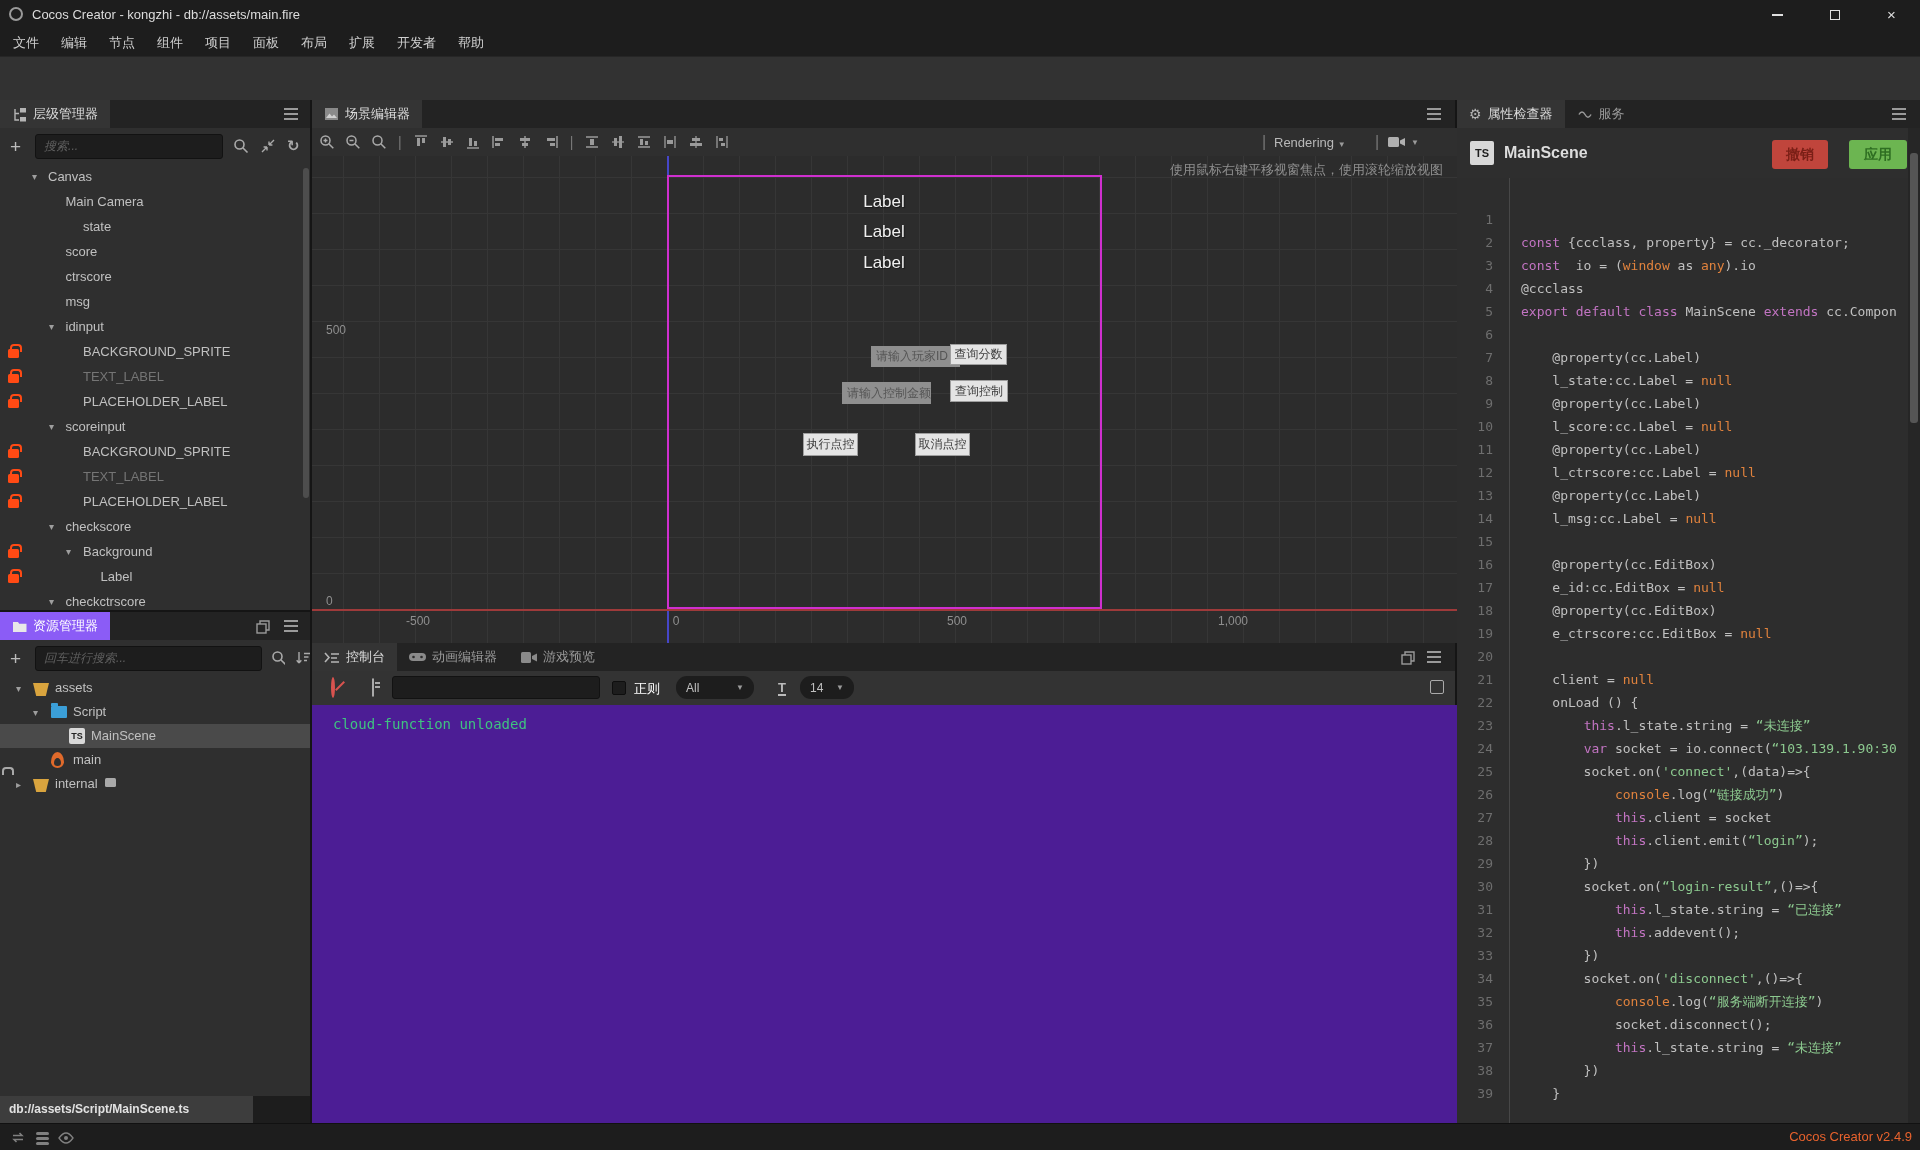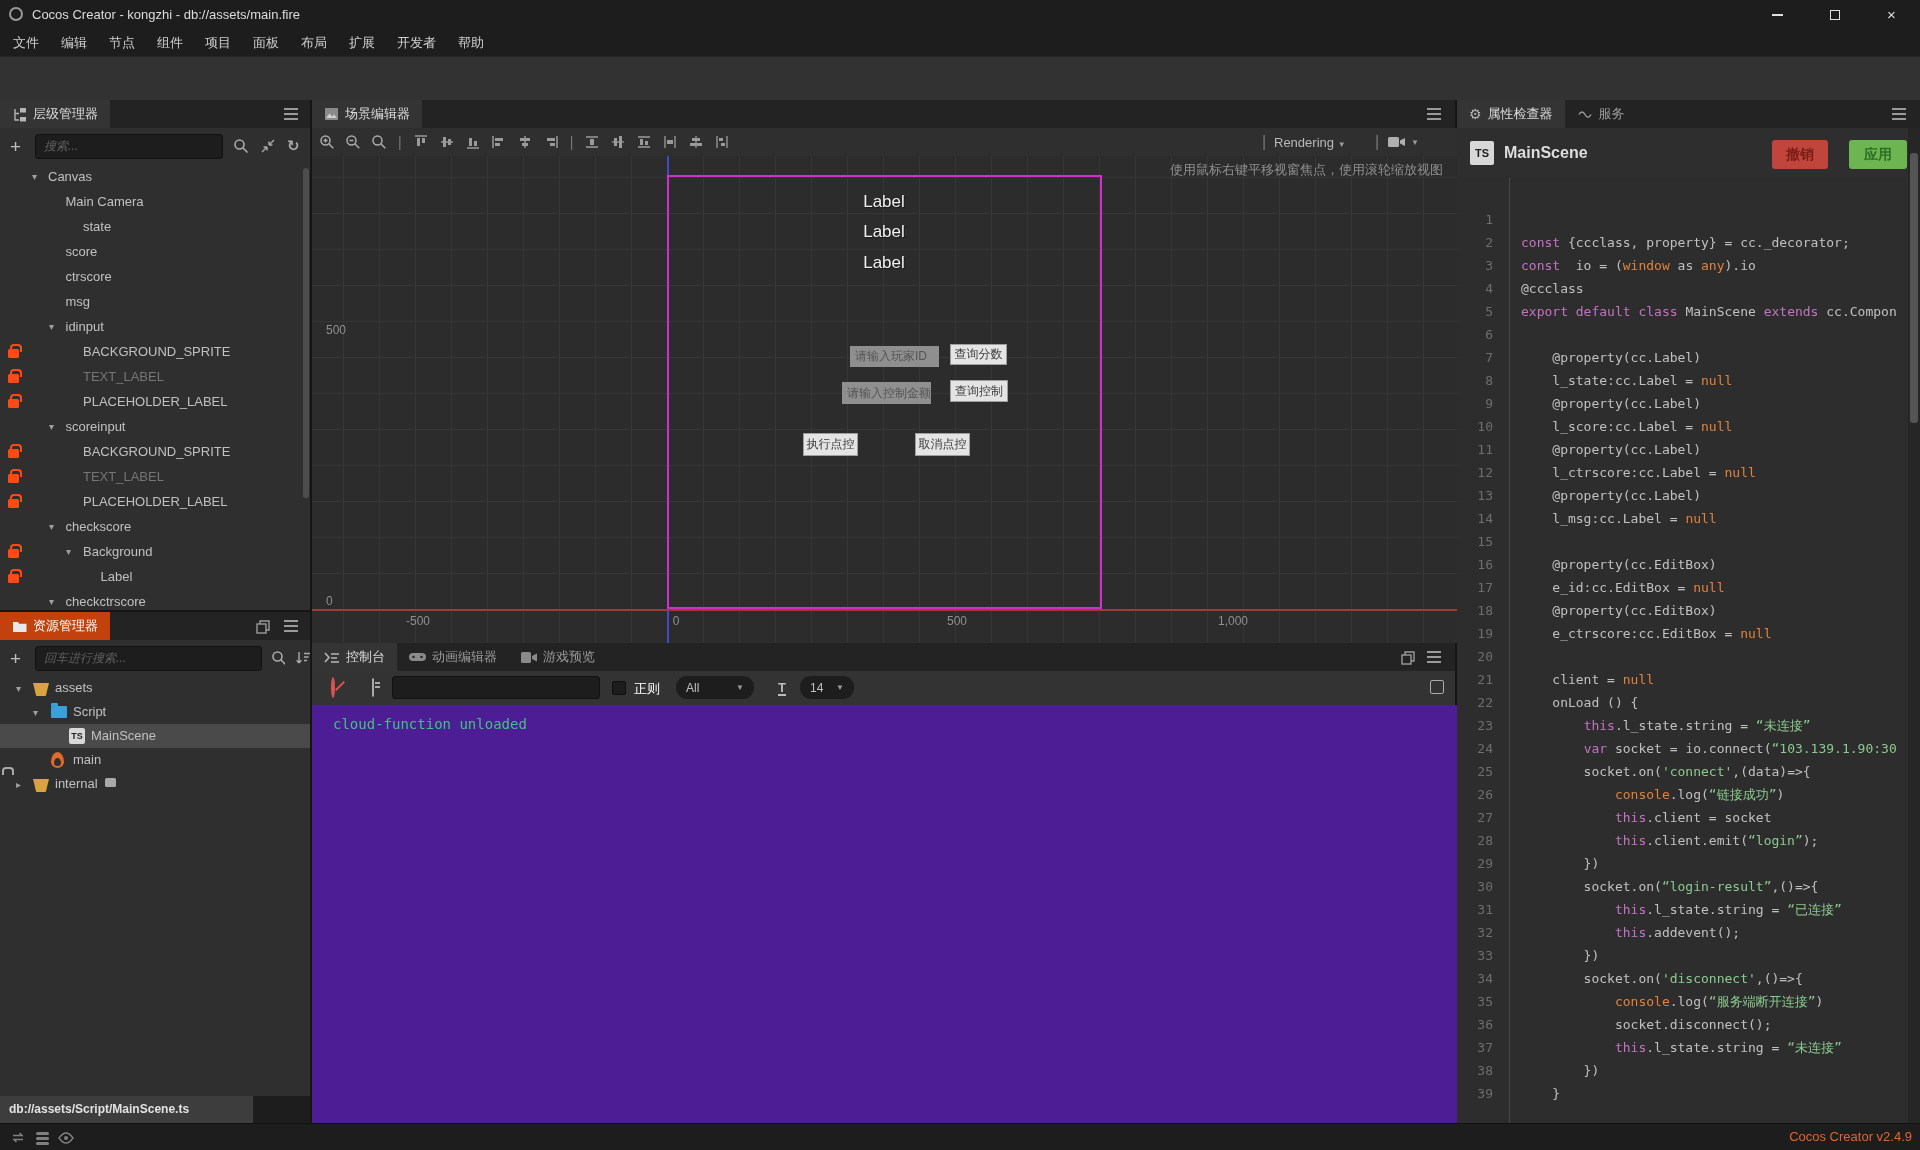--- a/index.html
+++ b/index.html
@@ -40,21 +40,21 @@
 .toolbtn{position:absolute;top:64px;height:24px;background:#484848;border-radius:4px;color:#c9c9c9;font-size:13px;
   display:flex;align-items:center;gap:6px;padding:0 12px}
 #helpbtn{position:absolute;left:1821px;top:62px;width:28px;height:28px;border-radius:50%;background:#3e3e3e;
   color:#dcdcdc;font-weight:bold;font-size:16px;text-align:center;line-height:28px}
 .caret{font-size:8px;color:#9a9a9a}
 
 
 .tabstrip{position:absolute;height:28px;background:#232323;display:flex;align-items:flex-end}
 .ptab{height:28px;display:flex;align-items:center;gap:6px;padding:0 12px;font-size:13px;color:#999;white-space:nowrap}
 .ptab.active{background:#343434;color:#ddd}
-.ptab.activeblue{background:#c2410c;color:#fff}
+.ptab.activeblue{background:#8b5cf6;color:#fff}
 .bars{width:14px;height:2px;background:#9a9a9a;box-shadow:0 -5px 0 #9a9a9a,0 5px 0 #9a9a9a}
 .searchrow{position:absolute;background:#2f2f2f;display:flex;align-items:center}
 .srch{background:#1d1d1d;border:1px solid #121212;border-radius:3px;color:#bbb;font-size:12px;font-style:italic;
   padding:0 8px;outline:none;height:25px}
 .srch::placeholder{color:#5f5f5f;font-style:italic}
 .plus{font-size:19px;color:#bbb;line-height:1}
 .vborder{background:#151515}
 
 
 .trow{position:relative;height:25px;line-height:25px;font-size:13px;color:#c0c0c0;white-space:nowrap}
@@ -469,21 +469,21 @@
   </div>
 
   <div class="abs" id="scenecanvas">
     <div id="scenehint">使用鼠标右键平移视窗焦点，使用滚轮缩放视图</div>
     <div class="abs axisy" style="left:355px;top:0;width:2px;height:487px"></div>
     <div class="abs axisx" style="left:0;top:453px;width:1145px;height:2px"></div>
     <div class="abs designrect" style="left:355px;top:19px;width:435px;height:434px"></div>
     <div class="abs scenelabel" style="left:572px;top:36px">Label</div>
     <div class="abs scenelabel" style="left:572px;top:66px">Label</div>
     <div class="abs scenelabel" style="left:572px;top:97px">Label</div>
-    <div class="abs sceneinput" style="left:538px;top:190px;width:89px;height:21px;line-height:21px">请输入玩家ID</div>
+    <div class="abs sceneinput" style="left:559px;top:190px;width:89px;height:21px;line-height:21px">请输入玩家ID</div>
     <div class="abs scenebtn" style="left:638px;top:188px;width:57px;height:21px;line-height:19px">查询分数</div>
     <div class="abs sceneinput" style="left:530px;top:226px;width:89px;height:22px;line-height:22px">请输入控制金额</div>
     <div class="abs scenebtn" style="left:638px;top:224px;width:58px;height:22px;line-height:20px">查询控制</div>
     <div class="abs scenebtn" style="left:491px;top:277px;width:55px;height:23px;line-height:21px">执行点控</div>
     <div class="abs scenebtn" style="left:603px;top:277px;width:55px;height:23px;line-height:21px">取消点控</div>
     <span class="rlabel" style="left:14px;top:167px">500</span>
     <span class="rlabel" style="left:14px;top:438px">0</span>
     <span class="rlabel" style="left:106px;top:458px;transform:translateX(-50%)">-500</span>
     <span class="rlabel" style="left:364px;top:458px;transform:translateX(-50%)">0</span>
     <span class="rlabel" style="left:645px;top:458px;transform:translateX(-50%)">500</span>

